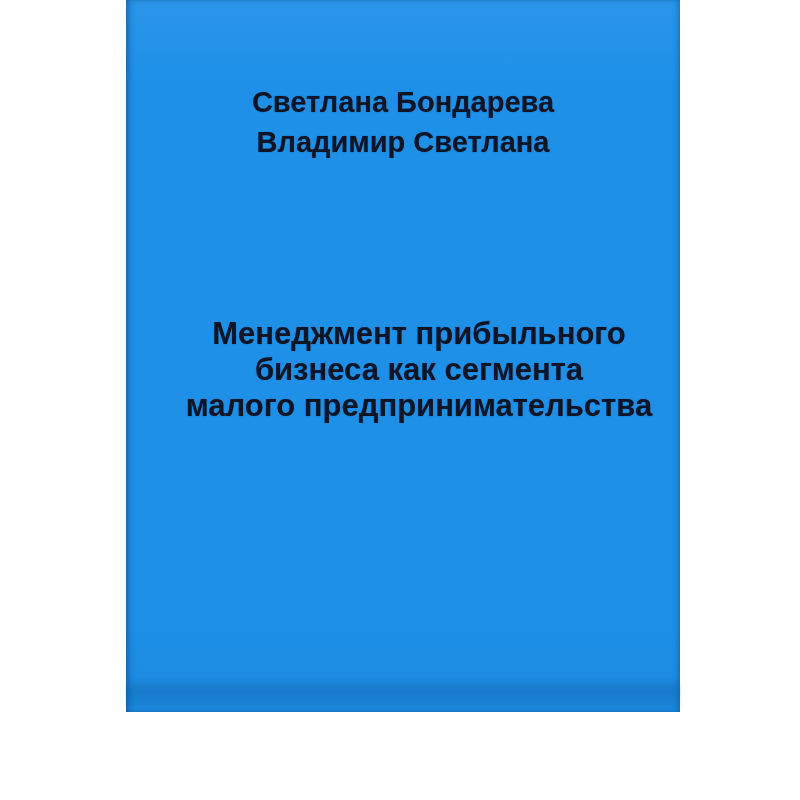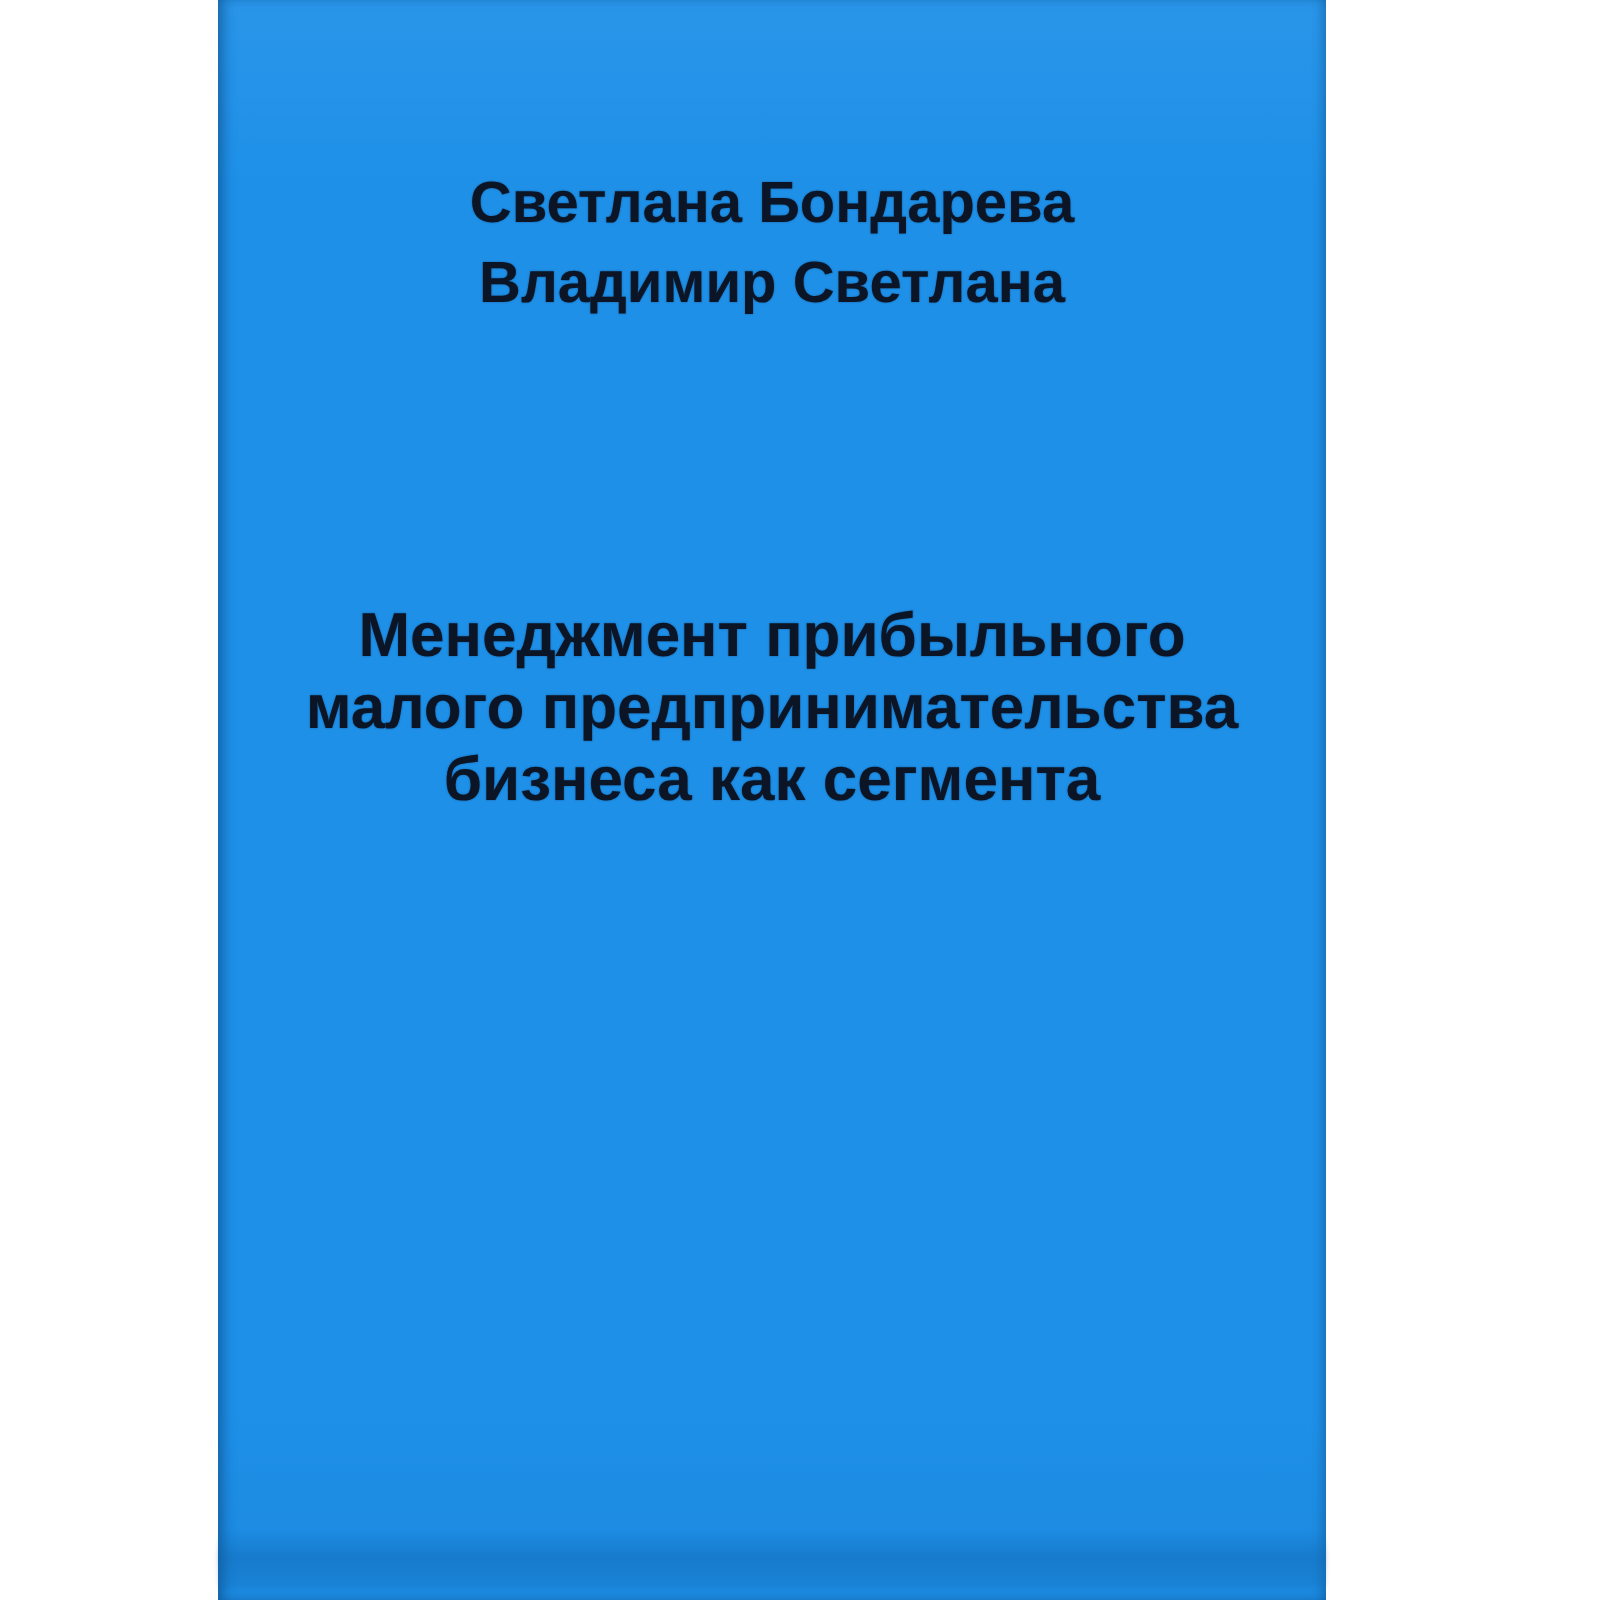--- a/index.html
+++ b/index.html
@@ -12,24 +12,24 @@
   }
   .scene {
     position: relative;
     width: 800px;
     height: 800px;
     background: var(--page-bg, #ffffff);
     overflow: hidden;
   }
   .book {
     position: absolute;
-    left: 109px;
+    left: 126px;
     top: 0;
     width: 554px;
-    height: 800px;
+    height: 712px;
     background:
       linear-gradient(180deg, rgba(255,255,255,0.05) 0%, rgba(255,255,255,0) 12%, rgba(0,0,0,0) 88%, rgba(0,30,70,0.06) 100%),
       var(--cover-blue, #1E90E8);
     box-shadow:
       inset 5px 0 7px -3px rgba(8, 55, 105, 0.55),
       inset -4px 0 6px -3px rgba(8, 55, 105, 0.45);
   }
   .bottom-edge {
     position: absolute;
     left: 0;
@@ -52,21 +52,21 @@
     font-size: 29px;
     line-height: 40px;
     color: var(--text-dark, #0C1526);
     text-shadow: 0 0 1px rgba(12, 21, 38, 0.45);
   }
   .title {
     position: absolute;
     top: 300px;
     left: 0;
     width: 100%;
-    margin: 0;
+    margin: 16px;
     text-align: center;
     font-weight: bold;
     font-size: 31px;
     line-height: 36px;
     color: var(--text-dark, #0C1526);
     text-shadow: 0 0 1px rgba(12, 21, 38, 0.45);
   }
   .title span { display: block; }
   .subtitle {
     position: absolute;
@@ -87,20 +87,20 @@
 <div class="scene">
   <div class="book">
 
     <div class="authors">
       <div>Светлана Бондарева</div>
       <div>Владимир Светлана</div>
     </div>
 
     <h1 class="title">
       <span>Менеджмент прибыльного</span>
+      <span>бизнеса как сегмента</span>
       <span>малого предпринимательства</span>
-      <span>бизнеса как сегмента</span>
     </h1>
 
 
     <div class="bottom-edge"></div>
   </div>
 </div>
 
 </body></html>

